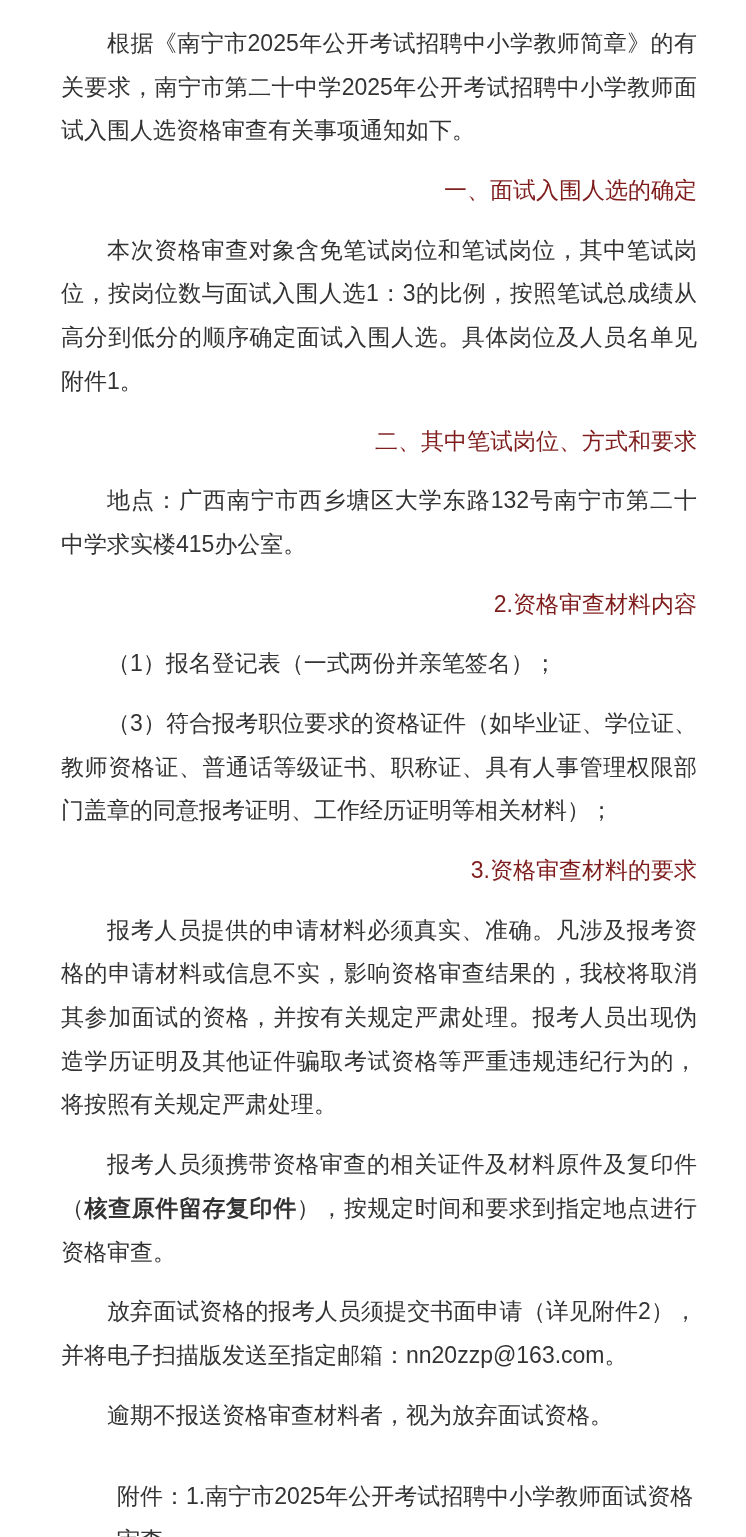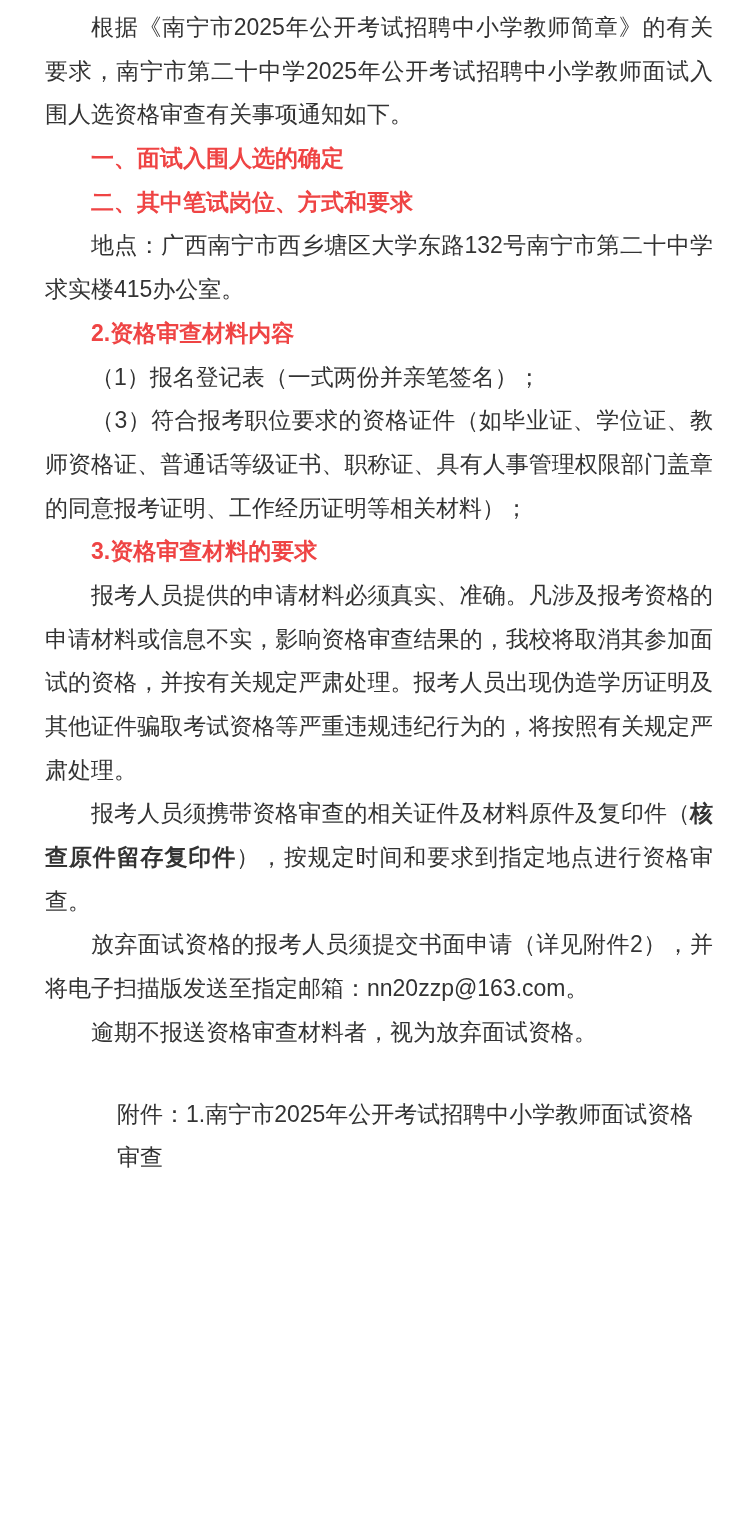--- a/index.html
+++ b/index.html
@@ -13,30 +13,30 @@
     box-sizing: border-box;
     background: #ffffff;
     padding: 6px 33px 24px 45px;
     font-family: "Liberation Sans", sans-serif;
     font-size: 23px;
     line-height: 1.9;
     color: #333333;
     overflow: hidden;
   }
   .page p {
-    margin: 0;
+    margin: 16px;
     padding: 0;
     text-indent: 2em;
     text-align: justify;
   }
   .page p.h1,
   .page p.h2 {
-    font-weight: bold;
-    color: #ef4444;
-    text-align: left;
+    font-weight: normal;
+    color: #7f1d1d;
+    text-align: right;
   }
   .b {
     font-weight: bold;
   }
   .attach-block {
     margin-top: 38px;
   }
   .attach-block p {
     text-indent: 0;
     text-align: left;
@@ -48,20 +48,21 @@
 </style>
 </head>
 <body>
 
 <div class="page">
 
   <p class="body">根据《南宁市2025年公开考试招聘中小学教师简章》的有关要求，南宁市第二十中学2025年公开考试招聘中小学教师面试入围人选资格审查有关事项通知如下。</p>
 
   <p class="h1">一、面试入围人选的确定</p>
 
+  <p class="body">本次资格审查对象含免笔试岗位和笔试岗位，其中笔试岗位，按岗位数与面试入围人选1：3的比例，按照笔试总成绩从高分到低分的顺序确定面试入围人选。具体岗位及人员名单见附件1。</p>
 
   <p class="h1">二、其中笔试岗位、方式和要求</p>
 
 
 
   <p class="body">地点：广西南宁市西乡塘区大学东路132号南宁市第二十中学求实楼415办公室。</p>
 
   <p class="h2">2.资格审查材料内容</p>
 
 

